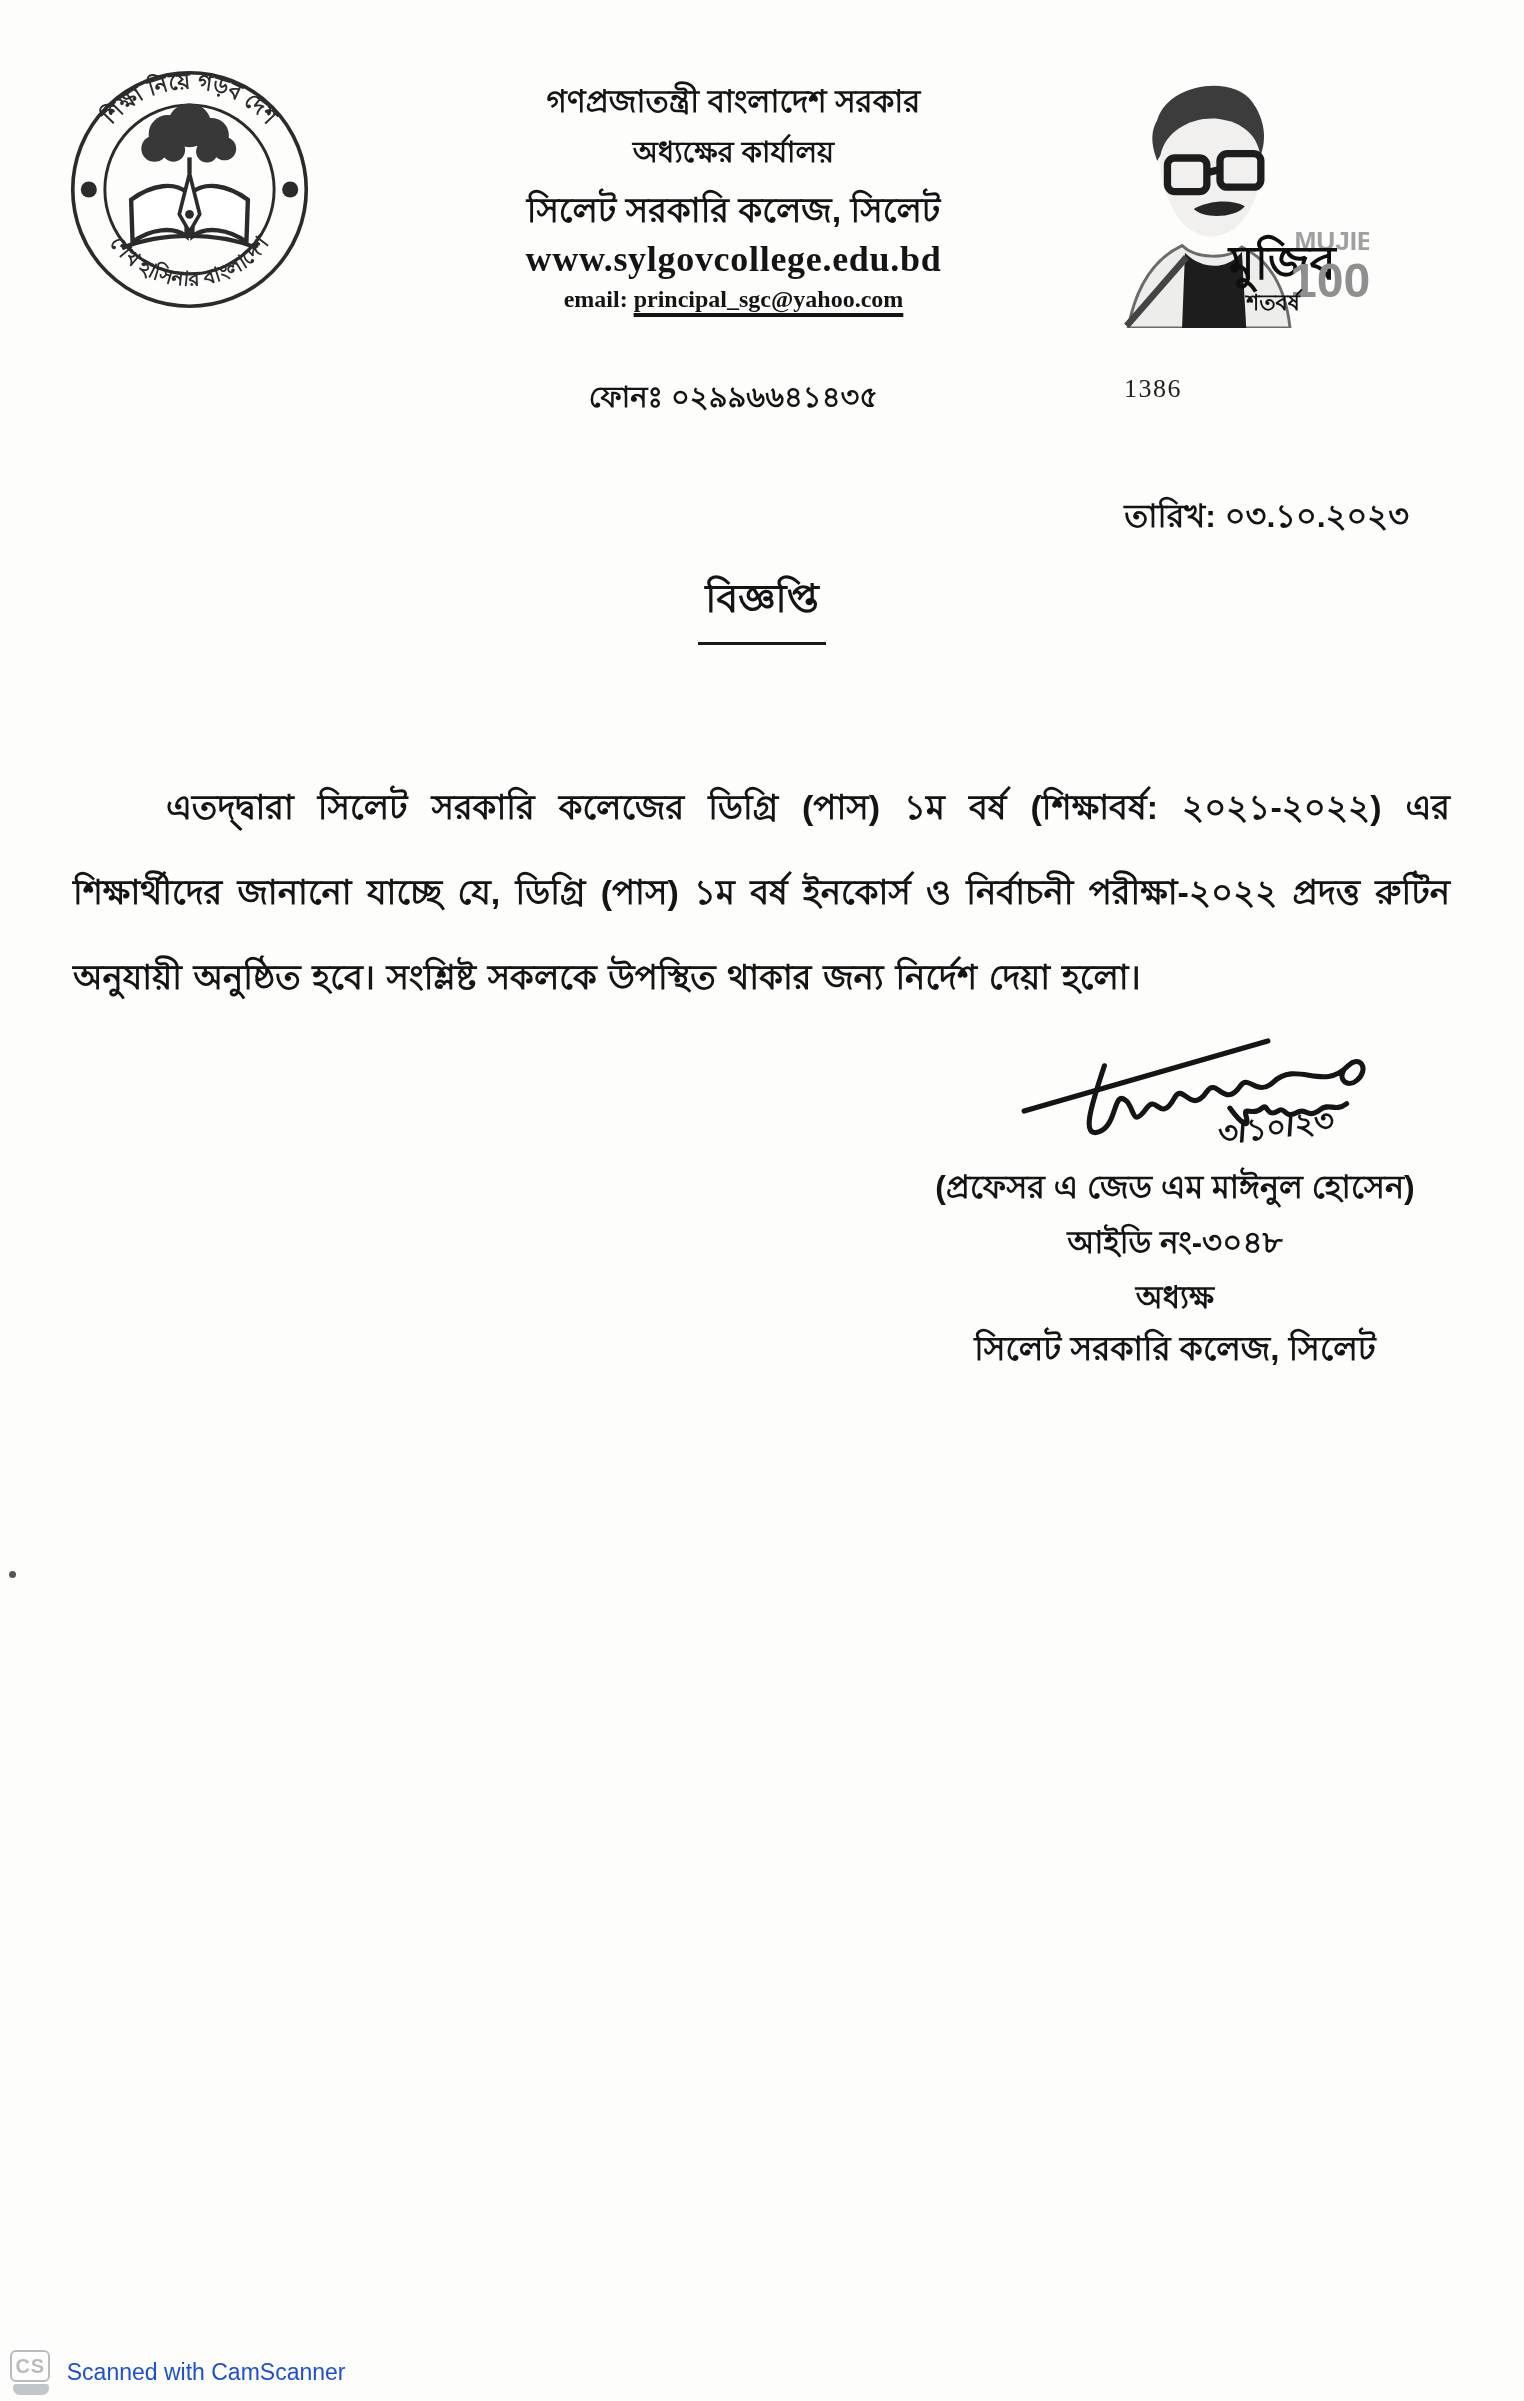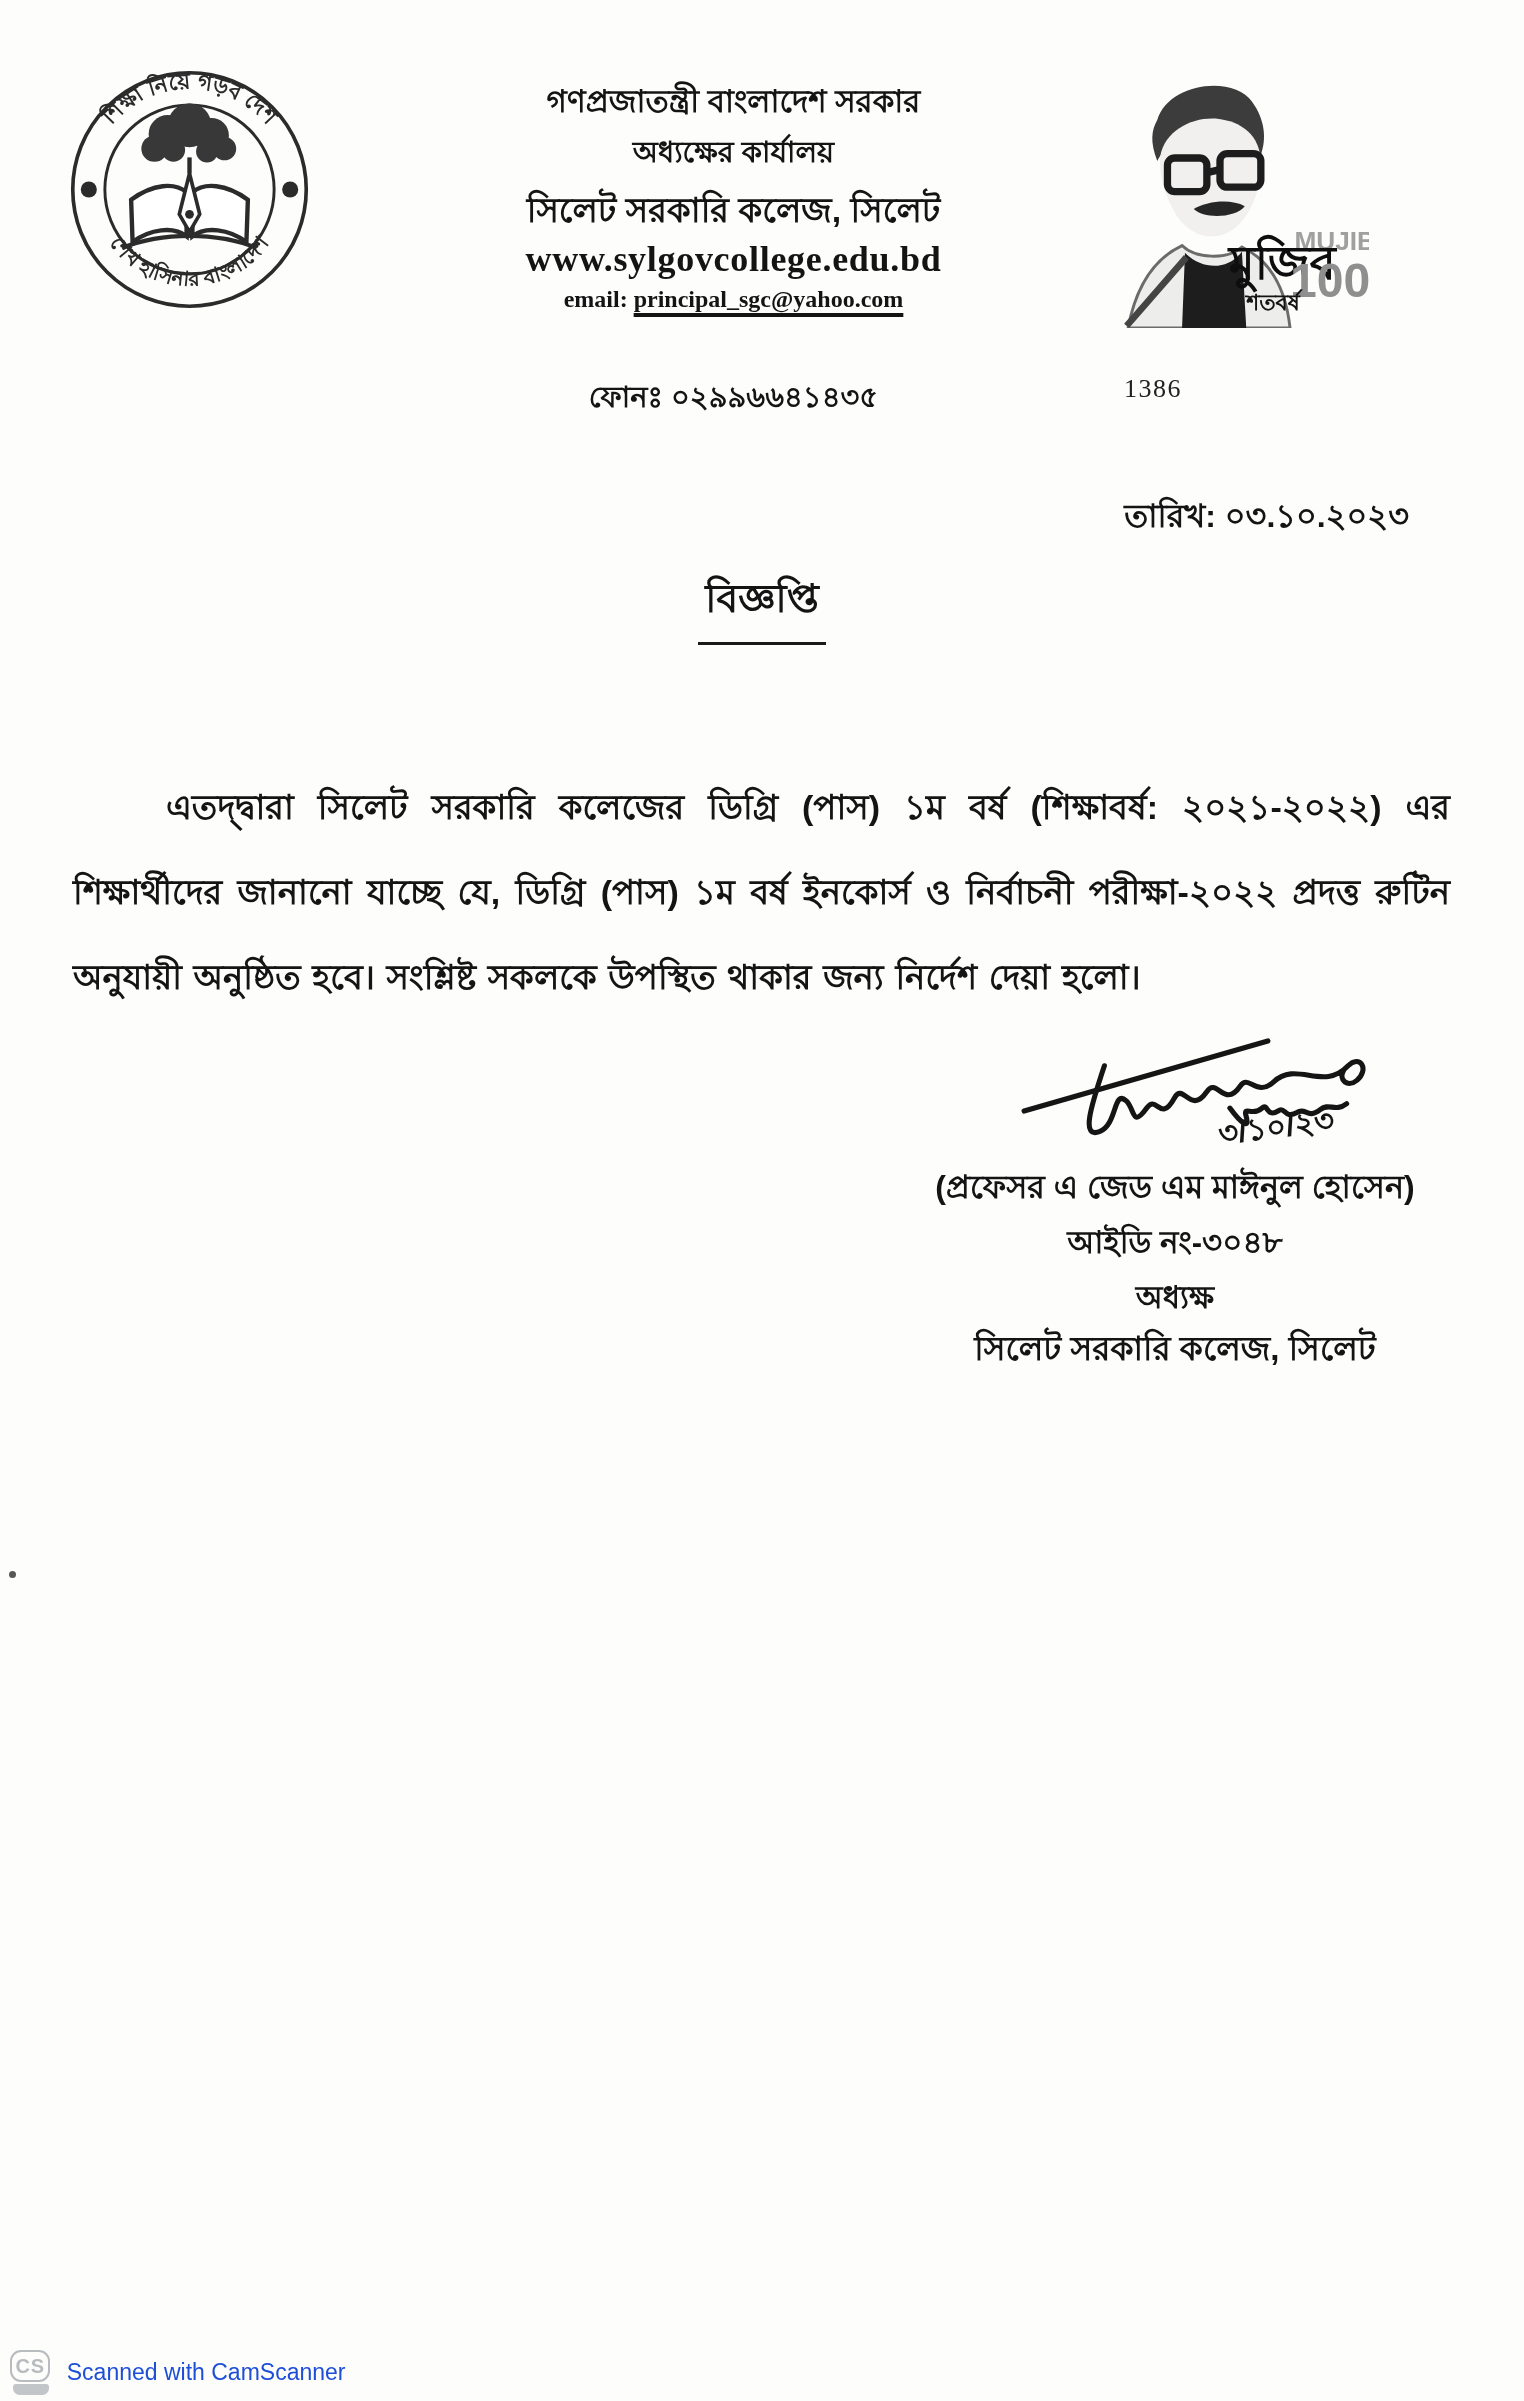--- a/index.html
+++ b/index.html
@@ -44,21 +44,21 @@
   .s-id  {top:1218px;font-size:31px;}
   .s-des {top:1273px;font-size:31px;}
   .s-org {top:1323px;font-size:33px;}
 
   
   .speck{left:8.8px;top:1571px;width:7.3px;height:7.3px;border-radius:50%;background:#3a3a3a;opacity:.85;}
 
   
   .footer{left:10.2px;top:2350px;display:flex;align-items:center;gap:14.6px;}
   .cs-badge{width:42px;}
-  .cs-box{width:36px;height:28px;border:2.9px solid #b9bcbf;border-radius:11px;
+  .cs-box{width:36px;height:28px;border:2.9px solid #b9bcbf;border-radius:6px;
           display:flex;align-items:center;justify-content:center;
           font-size:20px;font-weight:700;color:#b9bcbf;letter-spacing:0.7px;}
   .cs-bar{width:36px;height:11px;background:#c3c6c9;border-radius:2.9px 2.9px 6.6px 6.6px;margin:2.2px auto 0;}
   .cs-text{font-size:23px;color:#1d4ed8;font-weight:400;}
 </style>
 </head>
 <body>
 
 <div class="page">
 

